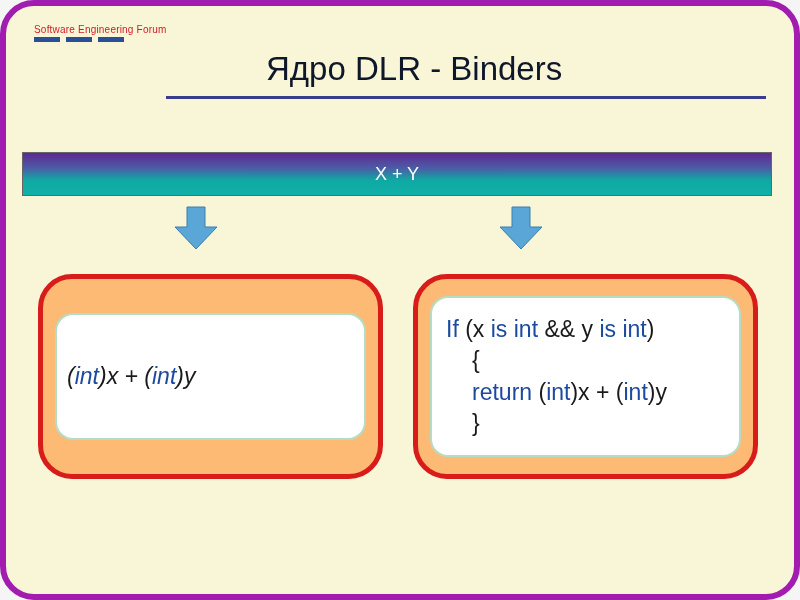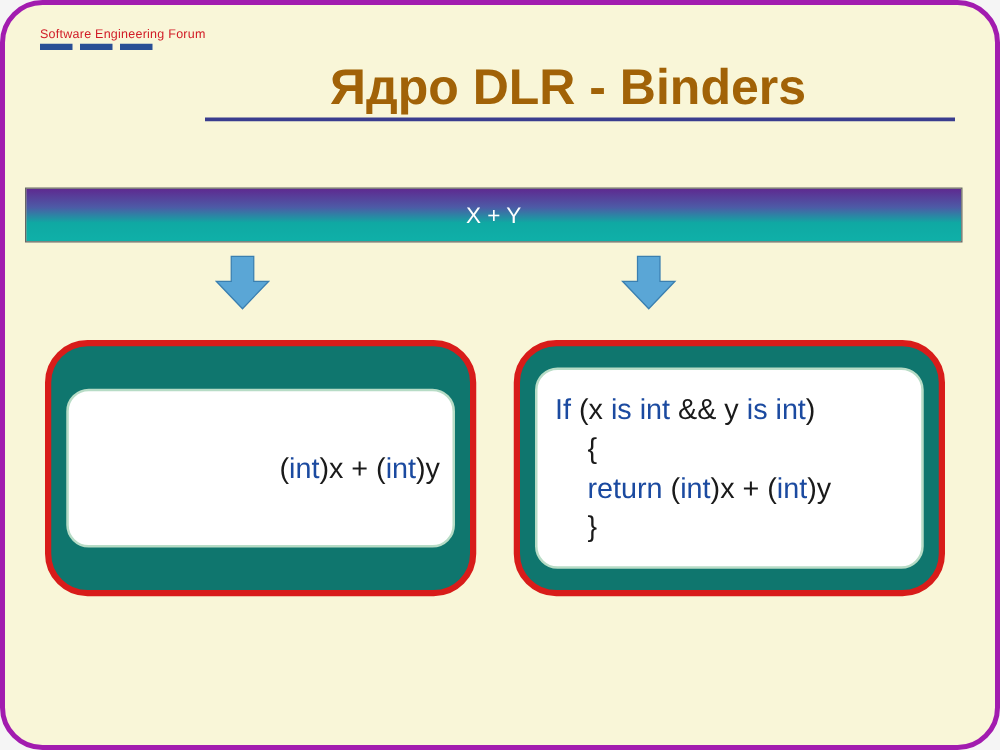--- a/index.html
+++ b/index.html
@@ -7,21 +7,21 @@
     width: 800px;
     height: 600px;
     background: #f5f5f5;
     font-family: Arial, sans-serif;
     overflow: hidden;
   }
   .slide {
     width: 800px;
     height: 600px;
     background: #f9f6d8;
-    border: 4px solid #a21caf;
+    border: 6px solid #a21caf;
     border-radius: 34px;
     position: relative;
     padding: 12px 20px 20px 20px;
   }
   .logo {
     position: absolute;
     top: 18px;
     left: 28px;
     font-family: Arial, sans-serif;
   }
@@ -48,23 +48,23 @@
   .logo-bars span {
     width: 26px;
     height: 5px;
     background: #2a4f95;
     display: block;
   }
   .title {
     position: absolute;
     top: 44px;
     left: 260px;
-    font-size: 40px;
-    font-weight: bold;
-    color: #a16207;
+    font-size: 33px;
+    font-weight: normal;
+    color: #0f172a;
   }
   .title-underline {
     position: absolute;
     top: 90px;
     left: 160px;
     width: 600px;
     height: 0;
     border-top: 3px solid #3a3d8e;
   }
   .subtitle {
@@ -105,43 +105,44 @@
   .boxes-row {
     position: absolute;
     top: 268px;
     left: 32px;
     width: 720px;
     display: flex;
     gap: 30px;
   }
   .rule-box {
     flex: 1;
-    background: #0f766e;
+    background: #fdba74;
     border: 5px solid #d81c1a;
     border-radius: 34px;
     height: 205px;
     position: relative;
     padding: 12px;
     display: flex;
     align-items: center;
     justify-content: center;
   }
   .inner-box {
     background: #ffffff;
     border: 2px solid #b7dcc6;
     border-radius: 18px;
     width: 100%;
     padding: 16px 14px;
     font-size: 23px;
     color: #1a1a1a;
     line-height: 1.35;
   }
   .inner-box.left-content {
-    text-align: right;
+    text-align: left;
     padding: 46px 10px;
+    font-style: italic;
   }
   .kw { color: #1b4aa0; }
   .code-line { white-space: nowrap; }
   .indent { padding-left: 26px; display: block; }
 </style>
 </head>
 <body>
 
 <div class="slide">
 

